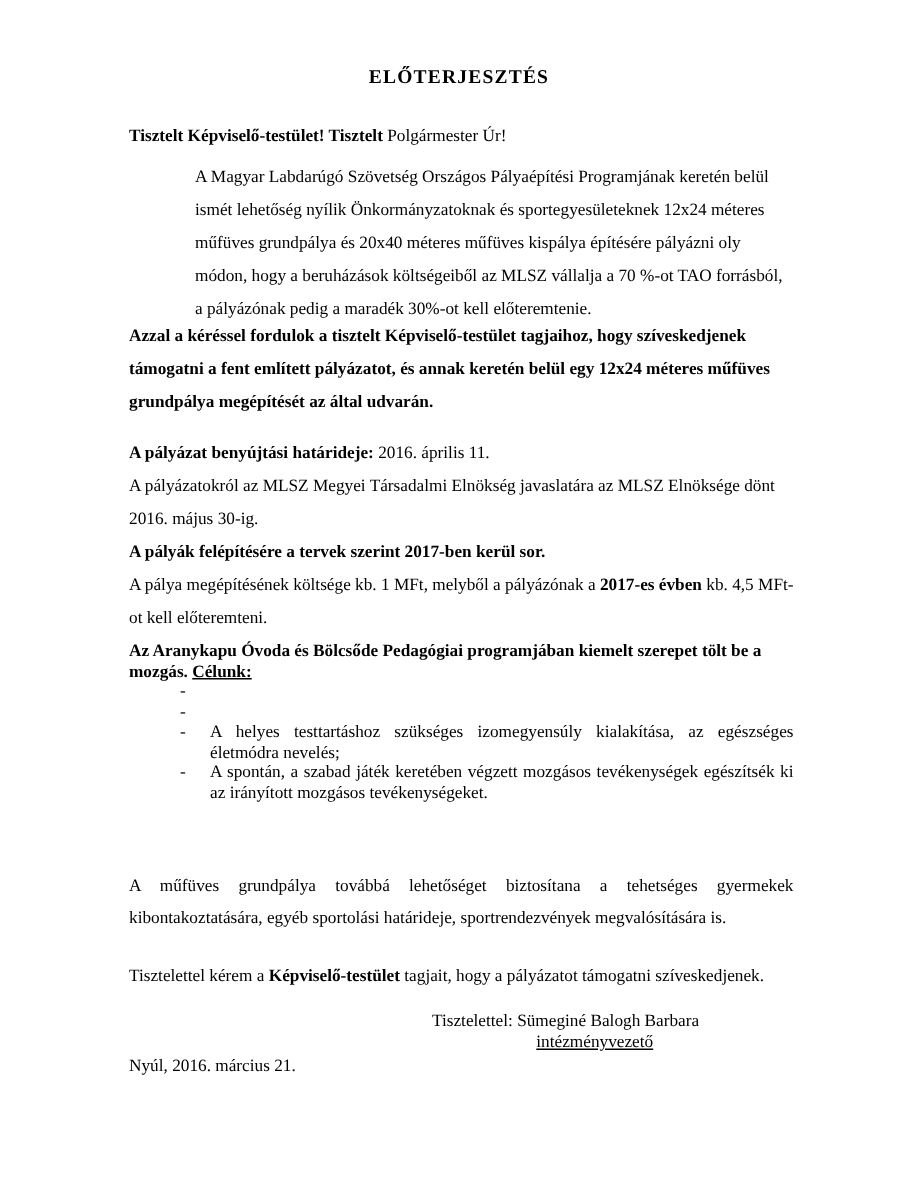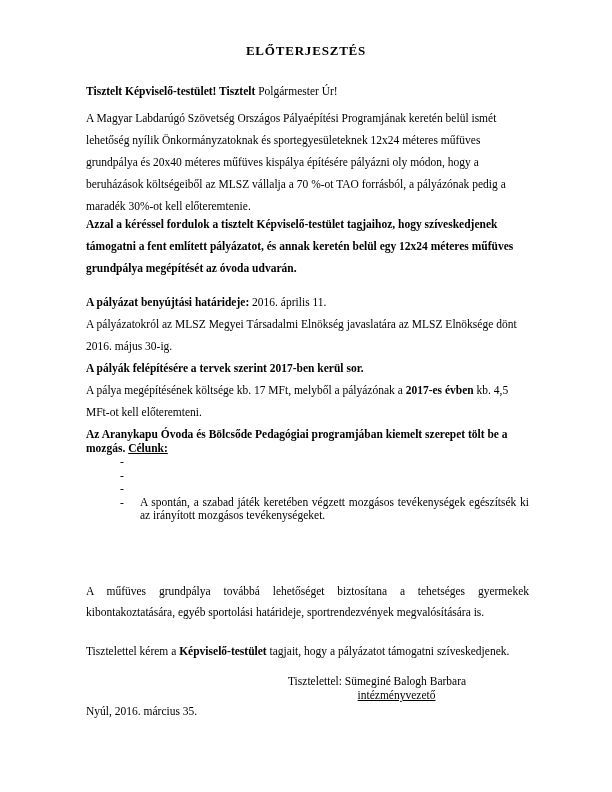--- a/index.html
+++ b/index.html
@@ -15,21 +15,21 @@
   }
   .abs { position:absolute; left:86px; right:83px;font-family:Liberation Serif, serif; }
   .title {
     position:absolute; left:0; right:0; top:43px;
     text-align:center; font-weight:700; font-size:13px; letter-spacing:0.8px;
   }
   .b { font-weight:700; }
   .u { text-decoration:underline; }
   .lh22 { line-height:22px; }
   .greeting { top:84px; line-height:14px; white-space:nowrap; }
-  .p1 { top:107px; }
+  .p1 { top:107px;margin-left:44px; }
   .p2 { top:213px; font-weight:700; }
   .schedule { top:291px; }
   .prog-heading { top:427px; line-height:14px; font-weight:700; }
   .bullets { top:455px; line-height:13.5px; }
   .bullet { display:flex; padding-left:34px; }
   .bullet .dash { width:20px; flex:none; }
   .bullet .btext { flex:1; text-align:justify; }
   .benefits { top:581px; line-height:21px; text-align:justify; }
   .closing { top:644px; line-height:14px; white-space:nowrap; }
   .sig { position:absolute; left:288px; top:674px; width:195px; line-height:14px; }
@@ -43,59 +43,60 @@
 <div class="page">
 
   <div class="title">ELŐTERJESZTÉS</div>
 
   <div class="abs greeting">
     <span class="b">Tisztelt Képviselő-testület! Tisztelt </span><span>Polgármester Úr!</span>
   </div>
 
   <div class="abs p1 lh22">A Magyar Labdarúgó Szövetség Országos Pályaépítési Programjának keretén belül ismét lehetőség nyílik Önkormányzatoknak és sportegyesületeknek 12x24 méteres műfüves grundpálya és 20x40 méteres műfüves kispálya építésére pályázni oly módon, hogy a beruházások költségeiből az MLSZ vállalja a 70 %-ot TAO forrásból, a pályázónak pedig a maradék 30%-ot kell előteremtenie.</div>
 
-  <div class="abs p2 lh22">Azzal a kéréssel fordulok a tisztelt Képviselő-testület tagjaihoz, hogy szíveskedjenek támogatni a fent említett pályázatot, és annak keretén belül egy 12x24 méteres műfüves grundpálya megépítését az óvoda udvarán.</div>
+  <div class="abs p2 lh22">Azzal a kéréssel fordulok a tisztelt Képviselő-testület tagjaihoz, hogy szíveskedjenek támogatni a fent említett pályázatot, és annak keretén belül egy 12x24 méteres műfüves grundpálya megépítését az által udvarán.</div>
 
   <div class="abs schedule lh22">
     <div>
       <span class="b">A pályázat benyújtási határideje: </span><span>2016. április 11.</span>
     </div>
     <div>A pályázatokról az MLSZ Megyei Társadalmi Elnökség javaslatára az MLSZ Elnöksége dönt 2016. május 30-ig.</div>
     <div class="b">A pályák felépítésére a tervek szerint 2017-ben kerül sor.</div>
     <div>
-      <span>A pálya megépítésének költsége kb. 17 MFt, melyből a pályázónak a </span><span class="b">2017-es évben</span><span> kb. 4,5 MFt-ot kell előteremteni.</span>
+      <span>A pálya megépítésének költsége kb. 1 MFt, melyből a pályázónak a </span><span class="b">2017-es évben</span><span> kb. 4,5 MFt-ot kell előteremteni.</span>
     </div>
   </div>
 
   <div class="abs prog-heading">
     <span>Az Aranykapu Óvoda és Bölcsőde Pedagógiai programjában kiemelt szerepet tölt be a mozgás. </span><span class="u">Célunk:</span>
   </div>
 
   <div class="abs bullets">
     <div class="bullet">
       <span class="dash">-</span>
     </div>
     <div class="bullet">
       <span class="dash">-</span>
     </div>
     <div class="bullet">
       <span class="dash">-</span>
+      <span class="btext">A helyes testtartáshoz szükséges izomegyensúly kialakítása, az egészséges életmódra nevelés;</span>
     </div>
     <div class="bullet">
       <span class="dash">-</span>
       <span class="btext">A spontán, a szabad játék keretében végzett mozgásos tevékenységek egészítsék ki az irányított mozgásos tevékenységeket.</span>
     </div>
   </div>
 
   <div class="abs benefits">A műfüves grundpálya továbbá lehetőséget biztosítana a tehetséges gyermekek kibontakoztatására, egyéb sportolási határideje, sportrendezvények megvalósítására is.</div>
 
   <div class="abs closing">
     <span>Tisztelettel kérem a </span><span class="b">Képviselő-testület</span><span> tagjait, hogy a pályázatot támogatni szíveskedjenek.</span>
   </div>
 
   <div class="sig">
     <div class="name-line">Tisztelettel: Sümeginé Balogh Barbara</div>
     <div class="role">intézményvezető</div>
   </div>
 
-  <div class="abs dateline">Nyúl, 2016. március 35.</div>
+  <div class="abs dateline">Nyúl, 2016. március 21.</div>
 
 </div>
 
 </body></html>

